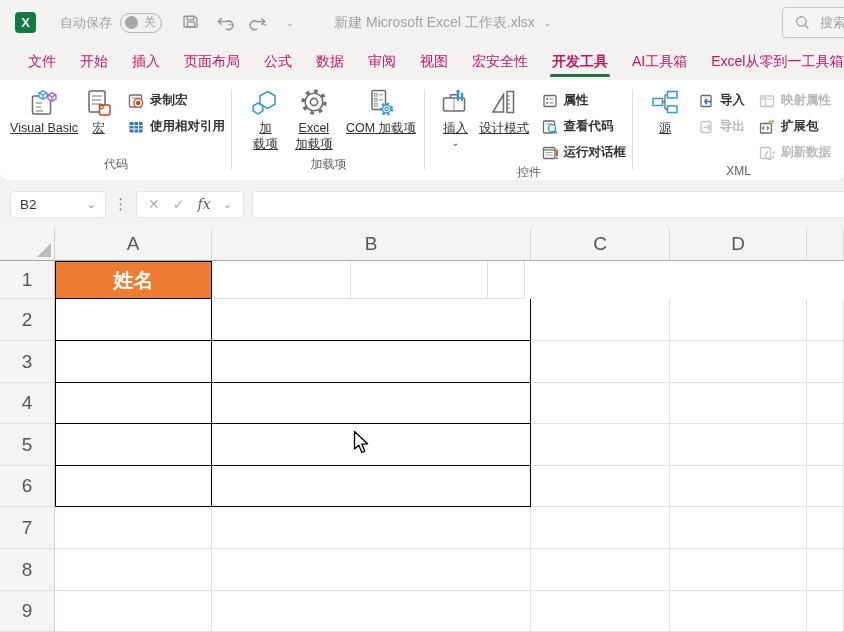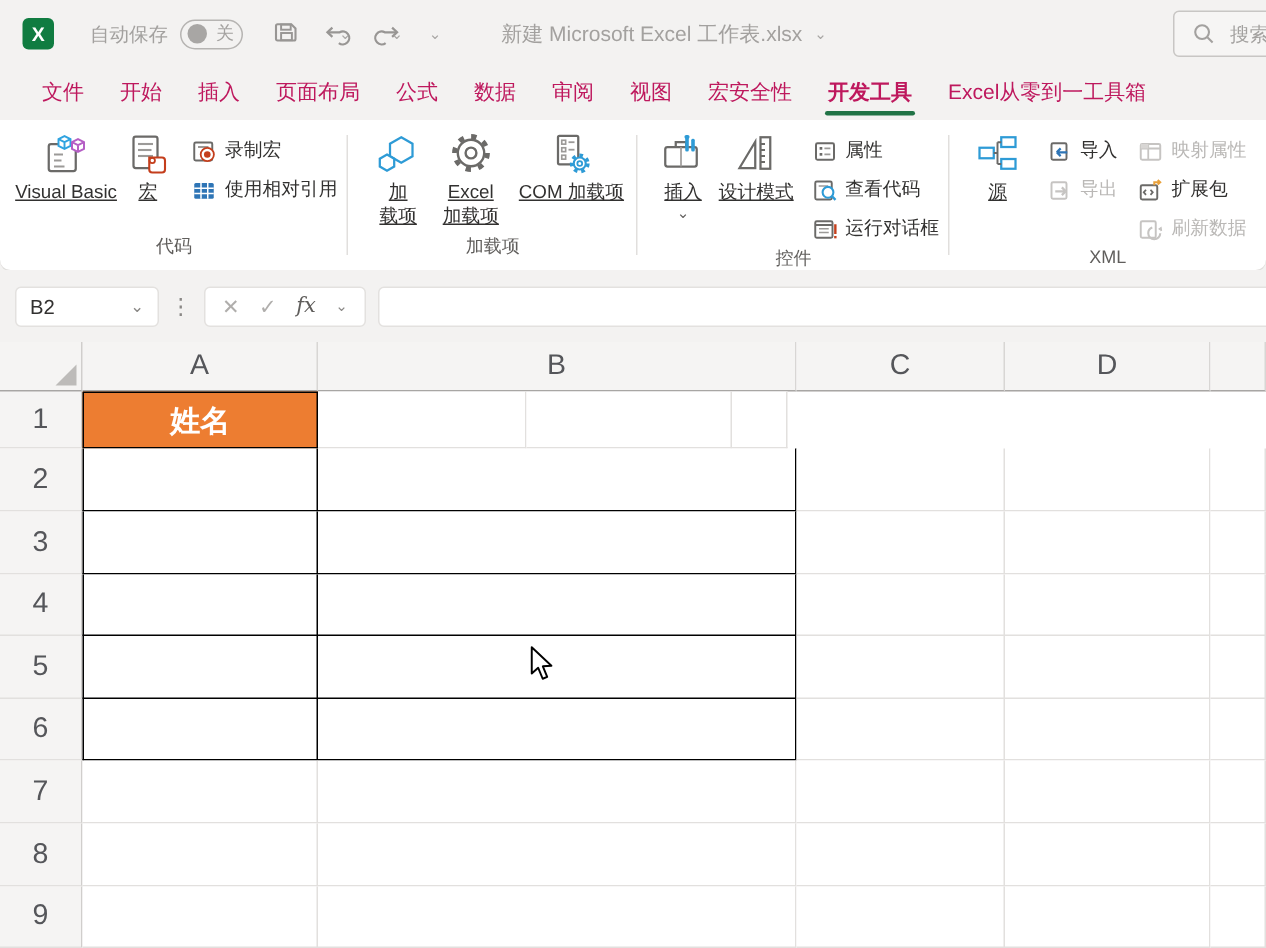--- a/index.html
+++ b/index.html
@@ -29,21 +29,21 @@
   .ribbon{ height:100px; background:#fff; display:flex; border-radius:0 0 7px 7px; box-shadow:0 1px 0 #e1dfdd; }
   .rgroup{ display:flex; flex-direction:column; position:relative; flex:none; }
   .rgroup::after{ content:""; position:absolute; right:0; top:10px; bottom:10px; width:1px; background:#e1dfdd; }
   .rgroup.last::after{ display:none; }
   .rgroup-content{ flex:1; display:flex; align-items:flex-start; padding:5px 4px 0 8px; }
   .rgroup-label{ height:24px; text-align:center; font-size:12px; color:#605e5c; }
   .g-code{ width:232px; } .g-addins{ width:193px; } .g-controls{ width:208px; } .g-xml{ width:211px; }
 
   .bigbtn{ display:flex; flex-direction:column; align-items:center; gap:3px; padding-top:3px; font-size:12.5px; color:#323130; text-align:center; cursor:default; }
   .bigbtn .blabel{ white-space:pre-line; line-height:1.25;text-decoration:underline; }
-  .smallcol{ display:flex; flex-direction:column; gap:3px; padding-top:4px; }
+  .smallcol{ display:flex; flex-direction:column; gap:3px; padding-top:4px;font-weight:bold; }
   .smallbtn{ display:flex; align-items:center; gap:6px; font-size:12.5px; color:#323130; height:23px; padding:0 3px; white-space:nowrap; cursor:default; }
   .smallbtn.disabled{ color:#bab8b6; }
   .chev-small{ font-size:10px; color:#605e5c; line-height:6px; }
 
   
   .frow{ height:48px; display:flex; align-items:center; padding-left:10px; background:#f3f2f1; }
   .namebox{ width:96px; height:27px; background:#fff; border:1px solid #e3e1df; border-radius:4px; display:flex; align-items:center; justify-content:space-between; padding:0 9px; font-size:13.5px; color:#323130; }
   .namebox .chev{ color:#8a8886; font-size:11px; }
   .dots{ margin:0 7px; color:#8a8886; font-size:15px; letter-spacing:1px; }
   .fxbox{ height:27px; background:#fff; border:1px solid #e3e1df; border-radius:4px; display:flex; align-items:center; gap:13px; padding:0 11px; color:#b0aeac; font-size:14px; }
@@ -124,20 +124,21 @@
     <div class="tab">文件</div>
     <div class="tab">开始</div>
     <div class="tab">插入</div>
     <div class="tab">页面布局</div>
     <div class="tab">公式</div>
     <div class="tab">数据</div>
     <div class="tab">审阅</div>
     <div class="tab">视图</div>
     <div class="tab">宏安全性</div>
     <div class="tab active">开发工具</div>
+    <div class="tab">AI工具箱</div>
     <div class="tab">Excel从零到一工具箱</div>
   </div>
 
 <div class="ribbon">
 
   <div class="rgroup g-code">
     <div class="rgroup-content">
       <div class="bigbtn" style="width:82px">
         <svg width="30" height="30" viewBox="0 0 30 30">
           <rect x="3.5" y="8" width="18" height="18" rx="1.5" fill="#fff" stroke="#6b6a68" stroke-width="1.5"></rect>

